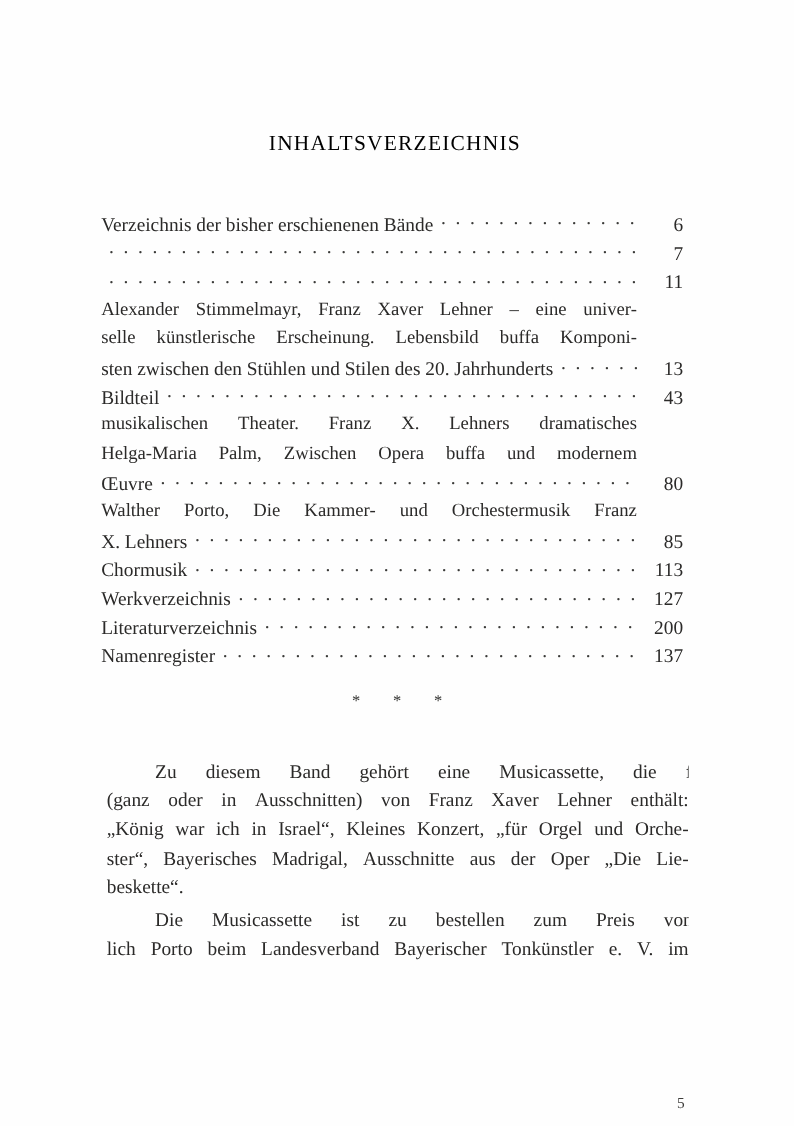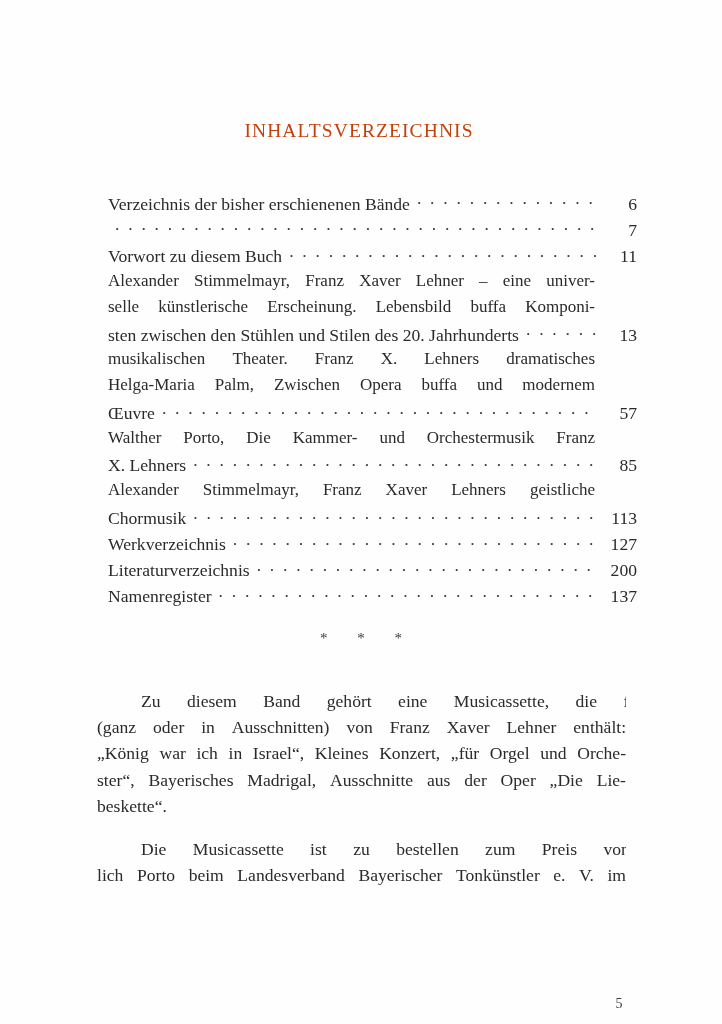--- a/index.html
+++ b/index.html
@@ -21,28 +21,28 @@
 
   
   .toc-title {
     position: absolute;
     left: 0;
     top: 120px;
     width: 718px;
     text-align: center;
     font-size: 19.5px;
     letter-spacing: 1.1px;
-    color: #c2410c;
+    color: #000000;
     font-weight: 400;
   }
 
   
   .toc {
     position: absolute;
-    left: 108px;
+    left: 92px;
     top: 192px;
     width: 529px;
   }
   
   .row {
     display: flex;
     align-items: baseline;
     height: 26.2px;
     font-size: 17.6px;
     white-space: nowrap;
@@ -107,21 +107,21 @@
   }
   .para {
     margin: 0;
     font-size: 17.6px;
     line-height: 26.2px;
     text-align: justify;
     color: #2b2a29;
     text-indent: 22px;
     hyphens: manual;
   }
-  .para + .para { margin-top: 17px; }
+  .para + .para { margin-top: 4px; }
 
   
   .pline {
     display: block;
     height: 26.2px;
     text-align: justify;
     text-align-last: justify;
     white-space: nowrap;
     overflow: hidden;
     text-indent: 0;
@@ -156,45 +156,48 @@
       <div class="row">
         <span class="label">Verzeichnis der bisher erschienenen Bände</span>
         <span class="leader"></span>
         <span class="pg">6</span>
       </div>
       <div class="row">
         <span class="leader"></span>
         <span class="pg">7</span>
       </div>
       <div class="row">
-        <span class="label">Vorwort zu diesem Buch</span>
         <span class="leader"></span>
         <span class="pg">11</span>
       </div>
       <div class="wrap"><span>Alexander</span> <span>Stimmelmayr,</span> <span>Franz</span> <span>Xaver</span> <span>Lehner</span> <span>–</span> <span>eine</span> <span>univer-</span></div>
       <div class="wrap"><span>selle</span> <span>künstlerische</span> <span>Erscheinung.</span> <span>Lebensbild</span> <span>buffa</span> <span>Komponi-</span></div>
       <div class="row">
         <span class="label">sten zwischen den Stühlen und Stilen des 20. Jahrhunderts</span>
         <span class="leader"></span>
         <span class="pg">13</span>
       </div>
+      <div class="row">
+        <span class="label">Bildteil</span>
+        <span class="leader"></span>
+        <span class="pg">43</span>
+      </div>
       <div class="wrap"><span>musikalischen</span> <span>Theater.</span> <span>Franz</span> <span>X.</span> <span>Lehners</span> <span>dramatisches</span></div>
       <div class="wrap"><span>Helga-Maria</span> <span>Palm,</span> <span>Zwischen</span> <span>Opera</span> <span>buffa</span> <span>und</span> <span>modernem</span></div>
       <div class="row">
         <span class="label">Œuvre</span>
         <span class="leader"></span>
-        <span class="pg">57</span>
+        <span class="pg">80</span>
       </div>
       <div class="wrap"><span>Walther</span> <span>Porto,</span> <span>Die</span> <span>Kammer-</span> <span>und</span> <span>Orchestermusik</span> <span>Franz</span></div>
       <div class="row">
         <span class="label">X. Lehners</span>
         <span class="leader"></span>
         <span class="pg">85</span>
       </div>
-      <div class="wrap"><span>Alexander</span> <span>Stimmelmayr,</span> <span>Franz</span> <span>Xaver</span> <span>Lehners</span> <span>geistliche</span></div>
       <div class="row">
         <span class="label">Chormusik</span>
         <span class="leader"></span>
         <span class="pg">113</span>
       </div>
       <div class="row">
         <span class="label">Werkverzeichnis</span>
         <span class="leader"></span>
         <span class="pg">127</span>
       </div>

